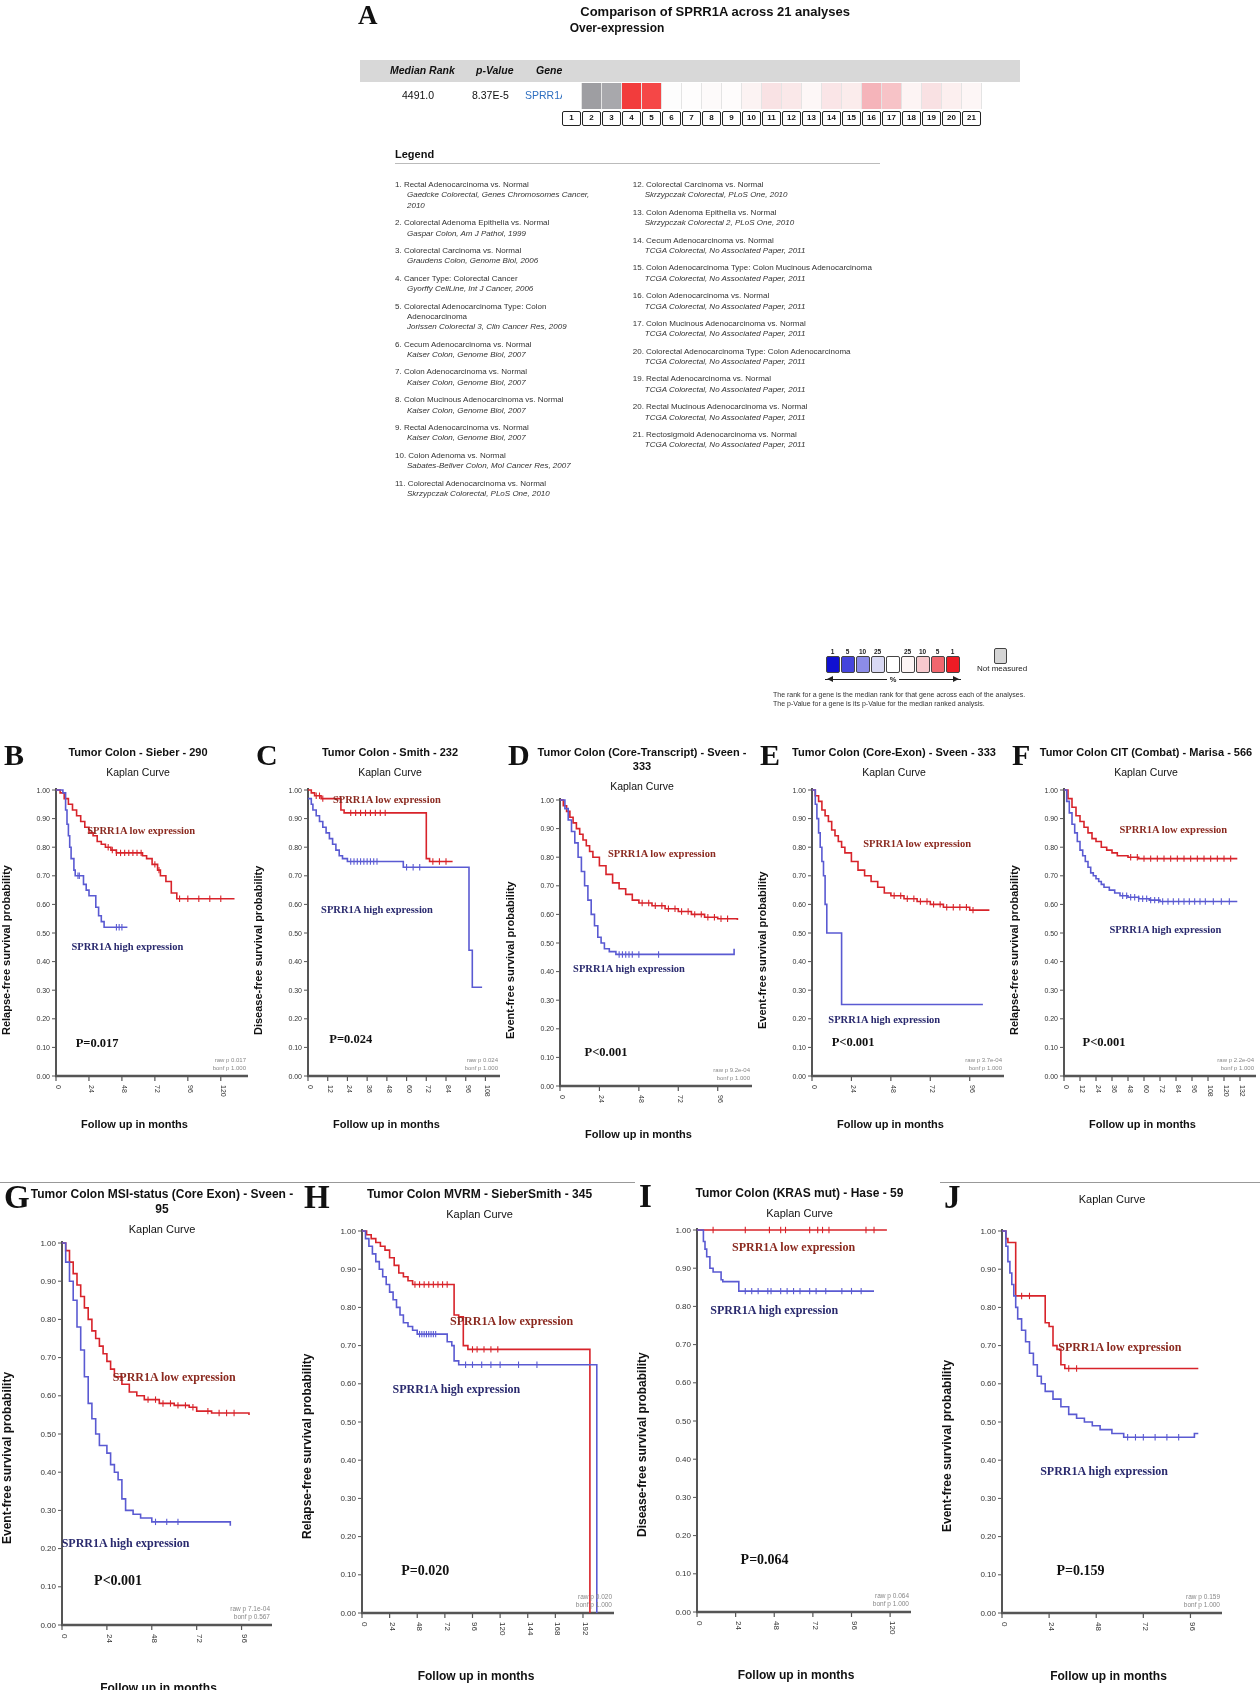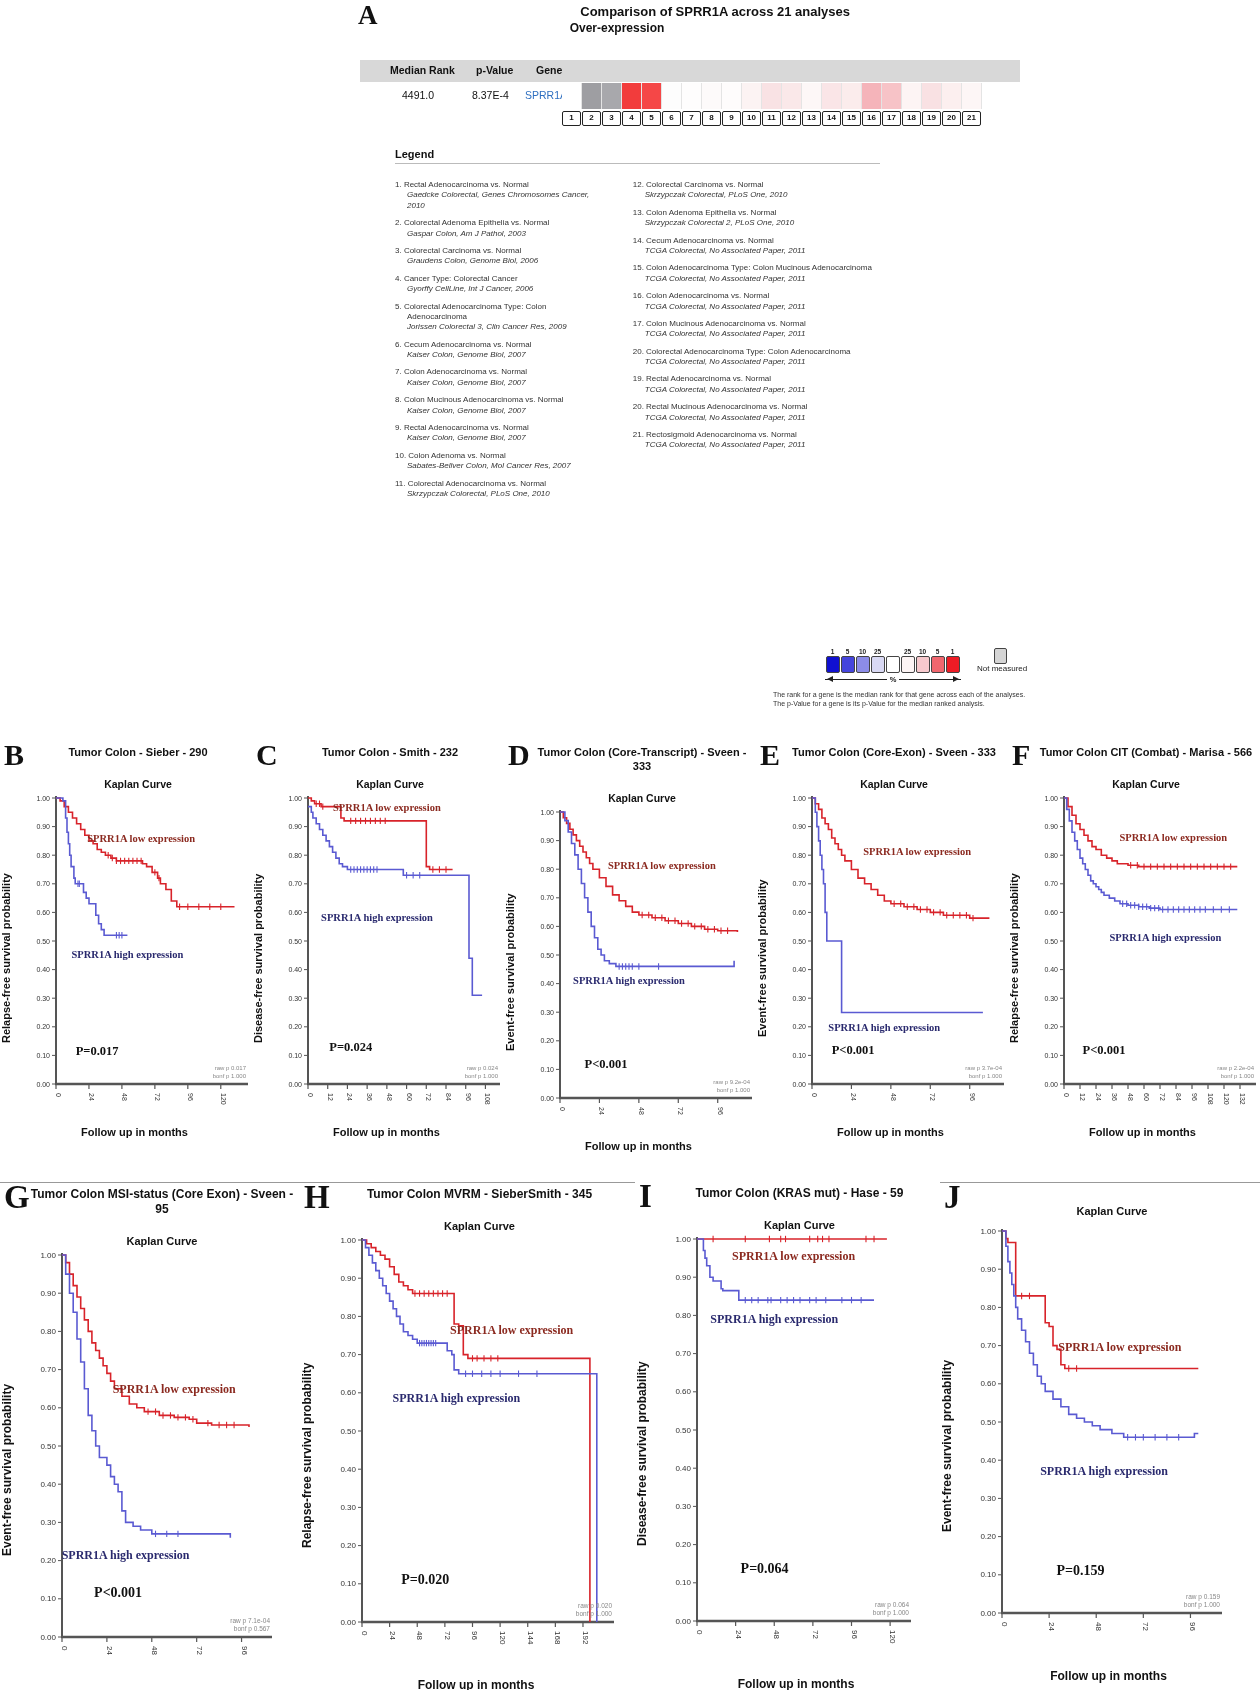--- a/index.html
+++ b/index.html
@@ -8,21 +8,21 @@
   
   .panelA{position:absolute;left:350px;top:0;width:870px;height:740px;}
   .pa-letter{position:absolute;left:8px;top:0px;font-family:"Liberation Serif",serif;
              font-weight:bold;font-size:27px;}
   .pa-title{position:absolute;left:60px;top:4px;width:440px;text-align:right;
             font-weight:bold;font-size:13px;}
   .pa-subtitle{position:absolute;left:47px;top:21px;width:440px;text-align:center;
                font-weight:bold;font-size:12px;}
   .pa-table{position:absolute;left:10px;top:60px;width:660px;height:78px;}
   .pa-thead{position:absolute;left:0;top:0;width:660px;height:22px;background:#d8d8d8;}
-  .pa-th{position:absolute;top:4px;font-size:10.5px;font-weight:bold;}
+  .pa-th{position:absolute;top:4px;font-size:10.5px;font-weight:bold;font-style:italic;}
   .pa-trow{position:absolute;left:0;top:22px;width:660px;height:28px;}
   .pa-td{position:absolute;top:7px;font-size:10.5px;}
   .pa-strip{position:absolute;left:202px;top:23px;height:26px;display:flex;}
   .hm-cell{width:20px;height:26px;border-right:1px solid #e4e4e4;box-sizing:border-box;}
   .pa-nums{position:absolute;left:202px;top:51px;display:flex;}
   .hm-num{width:19px;height:15px;box-sizing:border-box;border:1.5px solid #222;border-radius:2px;
           margin-right:1px;background:#fff;font-size:8px;font-weight:bold;text-align:center;
           line-height:12px;}
   .pa-legend{position:absolute;left:45px;top:148px;width:485px;}
   .pa-legend-title{font-weight:bold;font-size:11px;border-bottom:1px solid #bbb;
@@ -52,21 +52,21 @@
   
   .km-row{position:absolute;left:0;display:flex;align-items:flex-start;}
   #km-row-1{top:742px;}
   #km-row-2{top:1182px;}
   .km-panel{position:relative;box-sizing:border-box;}
   .km-head{position:relative;min-height:40px;}
   .km-letter{position:absolute;left:4px;top:-2px;font-family:"Liberation Serif",serif;
              font-weight:bold;font-size:30px;line-height:1;}
   .km-titles{padding:4px 2px 0 26px;text-align:center;}
   .km-title{font-weight:bold;font-size:11px;line-height:1.25;}
-  .km-sub{font-weight:bold;font-size:10.5px;margin-top:18px;}
+  .km-sub{font-weight:normal;font-size:10.5px;margin-top:6px;}
   .row2 .km-title{font-size:12px;}
   .row2 .km-sub{font-size:11px;}
   .row2 .km-letter{font-size:33px;}
   .km-panel.topline .km-head{border-top:1.5px solid #999;}
   .km-body{display:flex;align-items:stretch;}
   .km-ylab{writing-mode:vertical-rl;transform:rotate(180deg);font-weight:bold;
            font-size:11px;text-align:center;flex:0 0 16px;}
   .row2 .km-ylab{font-size:12px;}
   .km-xlab{text-align:center;font-weight:bold;font-size:11px;margin-top:0px;padding-left:17px;}
   .row2 .km-xlab{font-size:12px;}
@@ -82,21 +82,21 @@
     <div class="pa-subtitle">Over-expression</div>
 
     <div class="pa-table">
       <div class="pa-thead">
         <span class="pa-th" style="left:30px">Median Rank</span>
         <span class="pa-th" style="left:116px">p-Value</span>
         <span class="pa-th" style="left:176px">Gene</span>
       </div>
       <div class="pa-trow">
         <span class="pa-td" style="left:42px">4491.0</span>
-        <span class="pa-td" style="left:112px">8.37E-4</span>
+        <span class="pa-td" style="left:112px">8.37E-5</span>
         <span class="pa-td" style="left:165px;color:#2e6fc0;">SPRR1A</span>
       </div>
       <div class="pa-strip" id="pa-strip">
           <div class="hm-cell" style="background: rgb(255, 255, 255);"></div>
           <div class="hm-cell" style="background: rgb(158, 158, 162);"></div>
           <div class="hm-cell" style="background: rgb(168, 168, 172);"></div>
           <div class="hm-cell" style="background: rgb(242, 60, 60);"></div>
           <div class="hm-cell" style="background: rgb(245, 71, 71);"></div>
           <div class="hm-cell" style="background: rgb(253, 253, 253);"></div>
           <div class="hm-cell" style="background: rgb(254, 253, 253);"></div>
@@ -143,21 +143,21 @@
     <div class="pa-legend">
       <div class="pa-legend-title">Legend</div>
       <div class="pa-legend-cols">
         <div class="leg-col1" id="leg-col1">
             <div class="leg-item">
               <div class="leg-t">1. Rectal Adenocarcinoma vs. Normal</div>
               <div class="leg-r">Gaedcke Colorectal, Genes Chromosomes Cancer, 2010</div>
             </div>
             <div class="leg-item">
               <div class="leg-t">2. Colorectal Adenoma Epithelia vs. Normal</div>
-              <div class="leg-r">Gaspar Colon, Am J Pathol, 2003</div>
+              <div class="leg-r">Gaspar Colon, Am J Pathol, 1999</div>
             </div>
             <div class="leg-item">
               <div class="leg-t">3. Colorectal Carcinoma vs. Normal</div>
               <div class="leg-r">Graudens Colon, Genome Biol, 2006</div>
             </div>
             <div class="leg-item">
               <div class="leg-t">4. Cancer Type: Colorectal Cancer</div>
               <div class="leg-r">Gyorffy CellLine, Int J Cancer, 2006</div>
             </div>
             <div class="leg-item">

